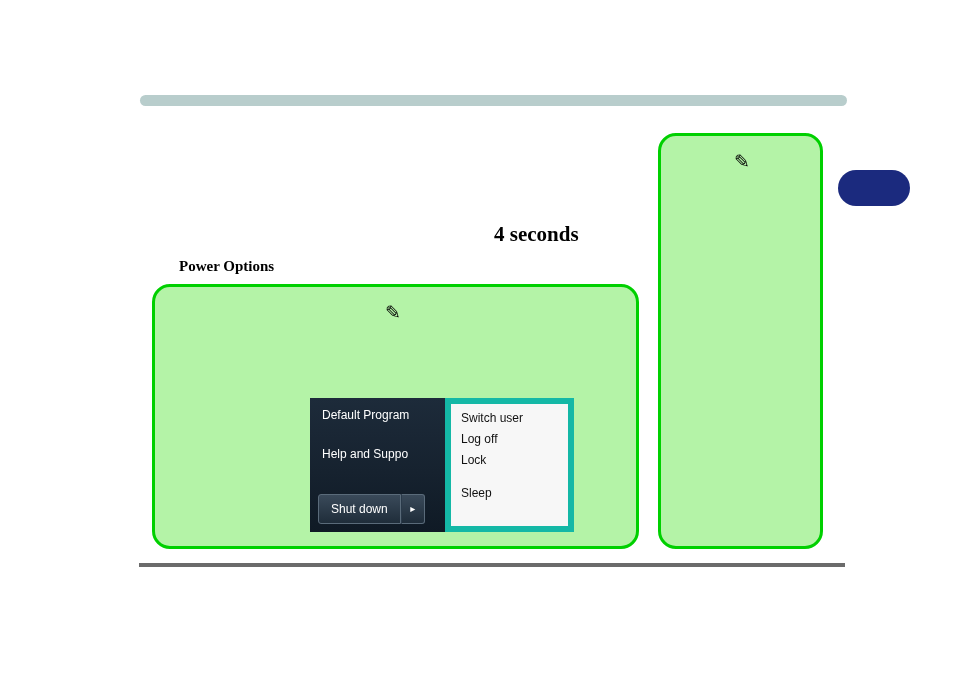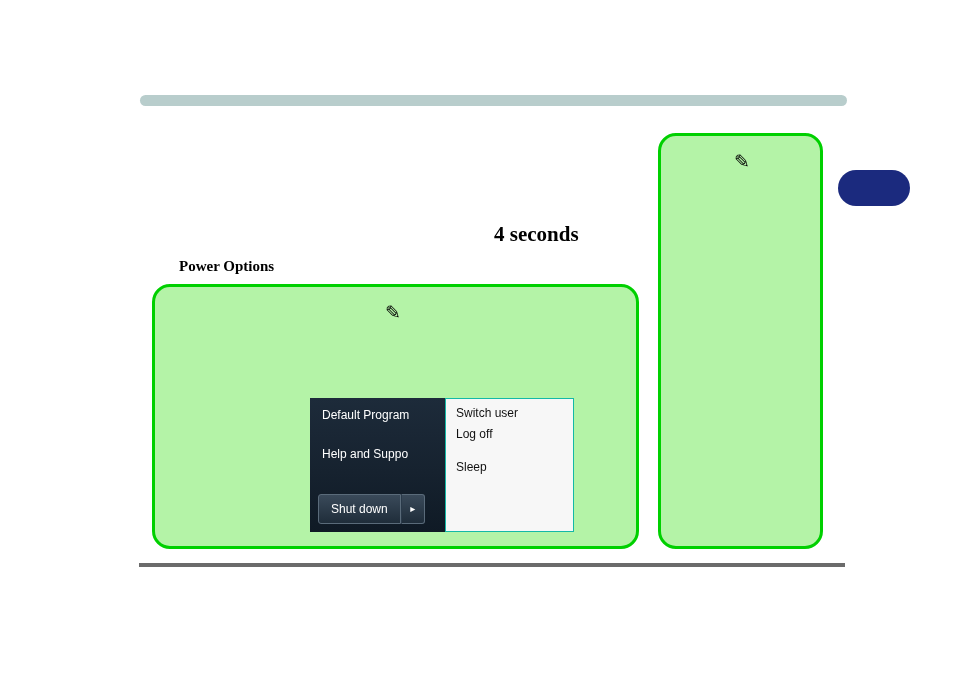--- a/index.html
+++ b/index.html
@@ -131,21 +131,21 @@
     color: #ffffff;
     font-size: 10px;
     background: linear-gradient(180deg, #3a4a5a 0%, #1f2d3a 100%);
     border: 1px solid #5a6b7a;
     border-left: 1px solid #2a3a4a;
     border-radius: 0 3px 3px 0;
   }
   .start-right {
     flex: 1;
     background: #f7f7f7;
-    border: 1px solid #14b8a6;
+    border: 6px solid #14b8a6;
     font-family: "Segoe UI", "Helvetica Neue", Arial, sans-serif;
     font-size: 12px;
     color: #111111;
     display: flex;
     flex-direction: column;
     padding: 4px 0;
   }
   .start-right .mitem {
     padding: 3px 10px;
     line-height: 15px;
@@ -186,20 +186,21 @@
       <div class="shutdown-wrap">
         <div class="shutdown-btn">Shut down</div>
         <div class="shutdown-arrow">
           <span>▸</span>
         </div>
       </div>
     </div>
     <div class="start-right">
       <div class="mitem">Switch user</div>
       <div class="mitem">Log off</div>
+      <div class="mitem">Lock</div>
       <div class="gap"></div>
       <div class="gap"></div>
       <div class="mitem">Sleep</div>
     </div>
   </div>
 </div>
 
 <div class="bottom-hr"></div>
 
 </body></html>

